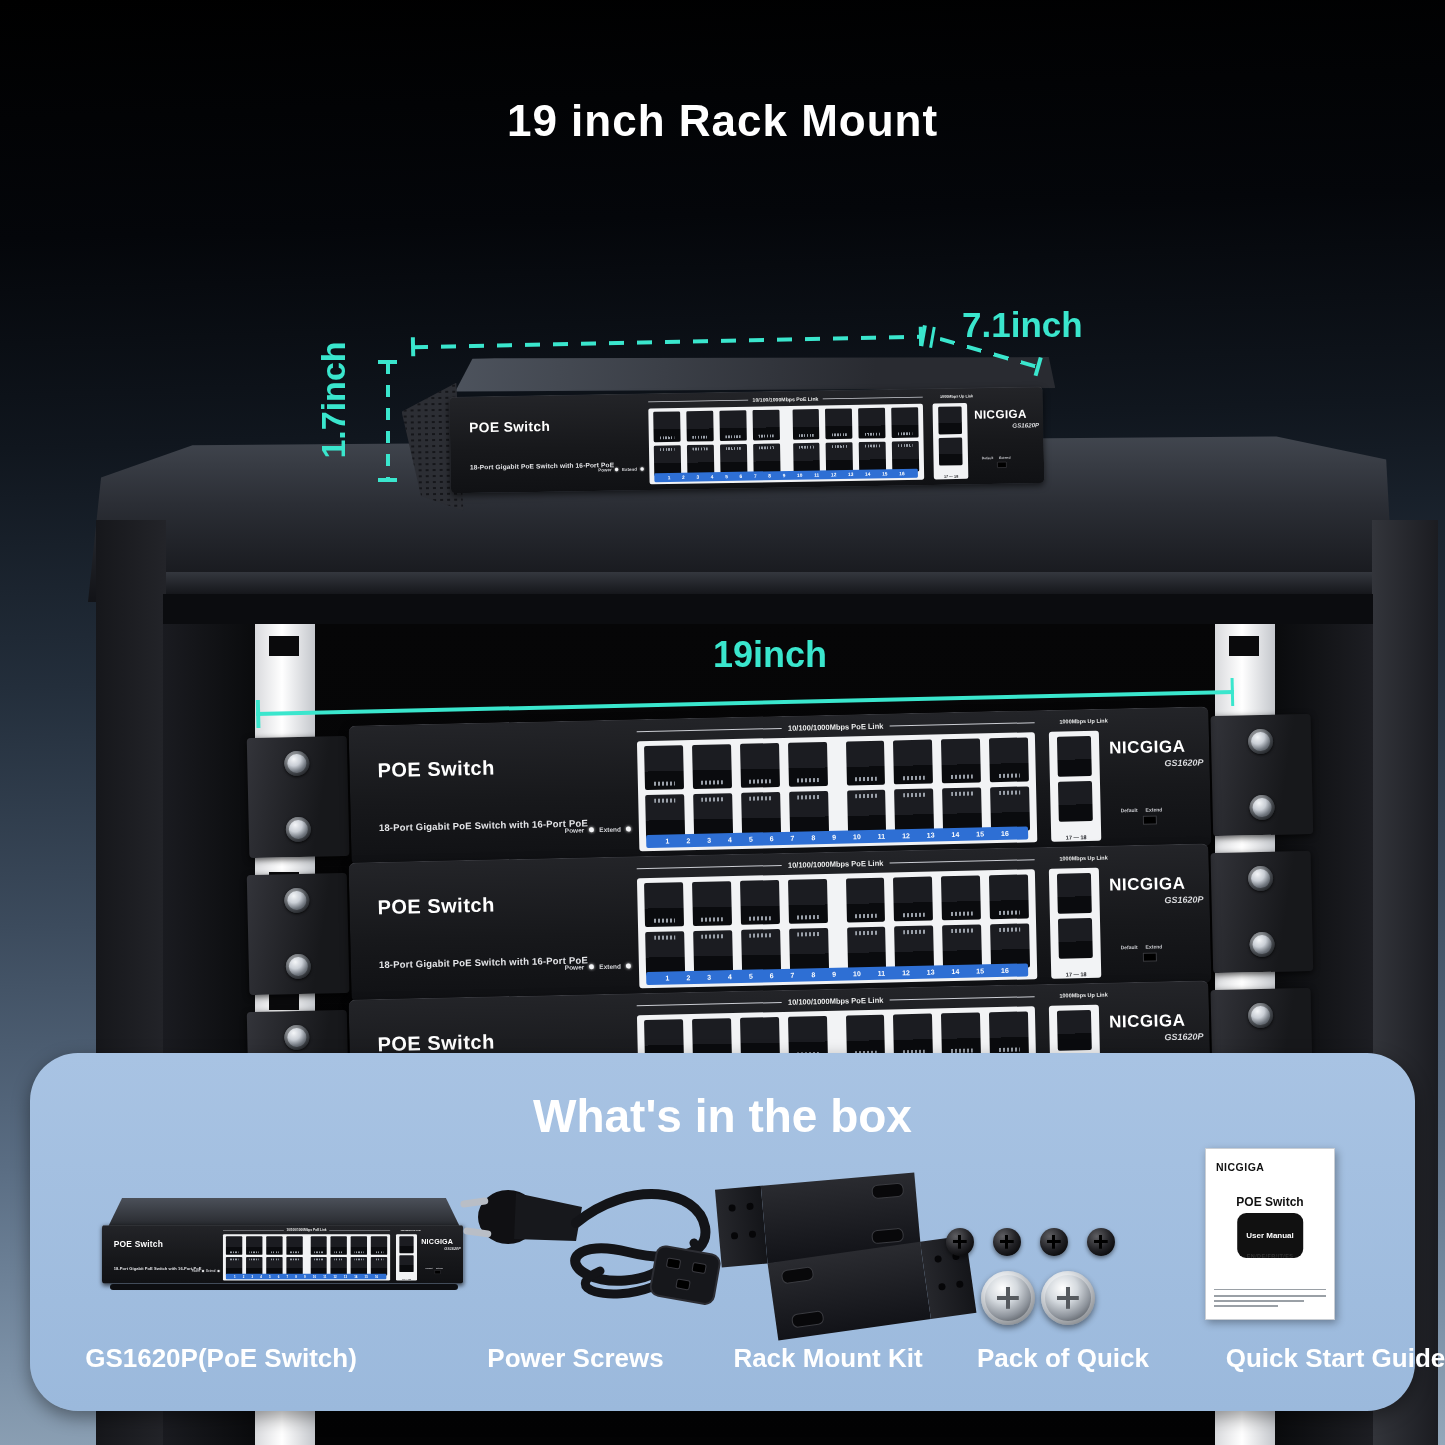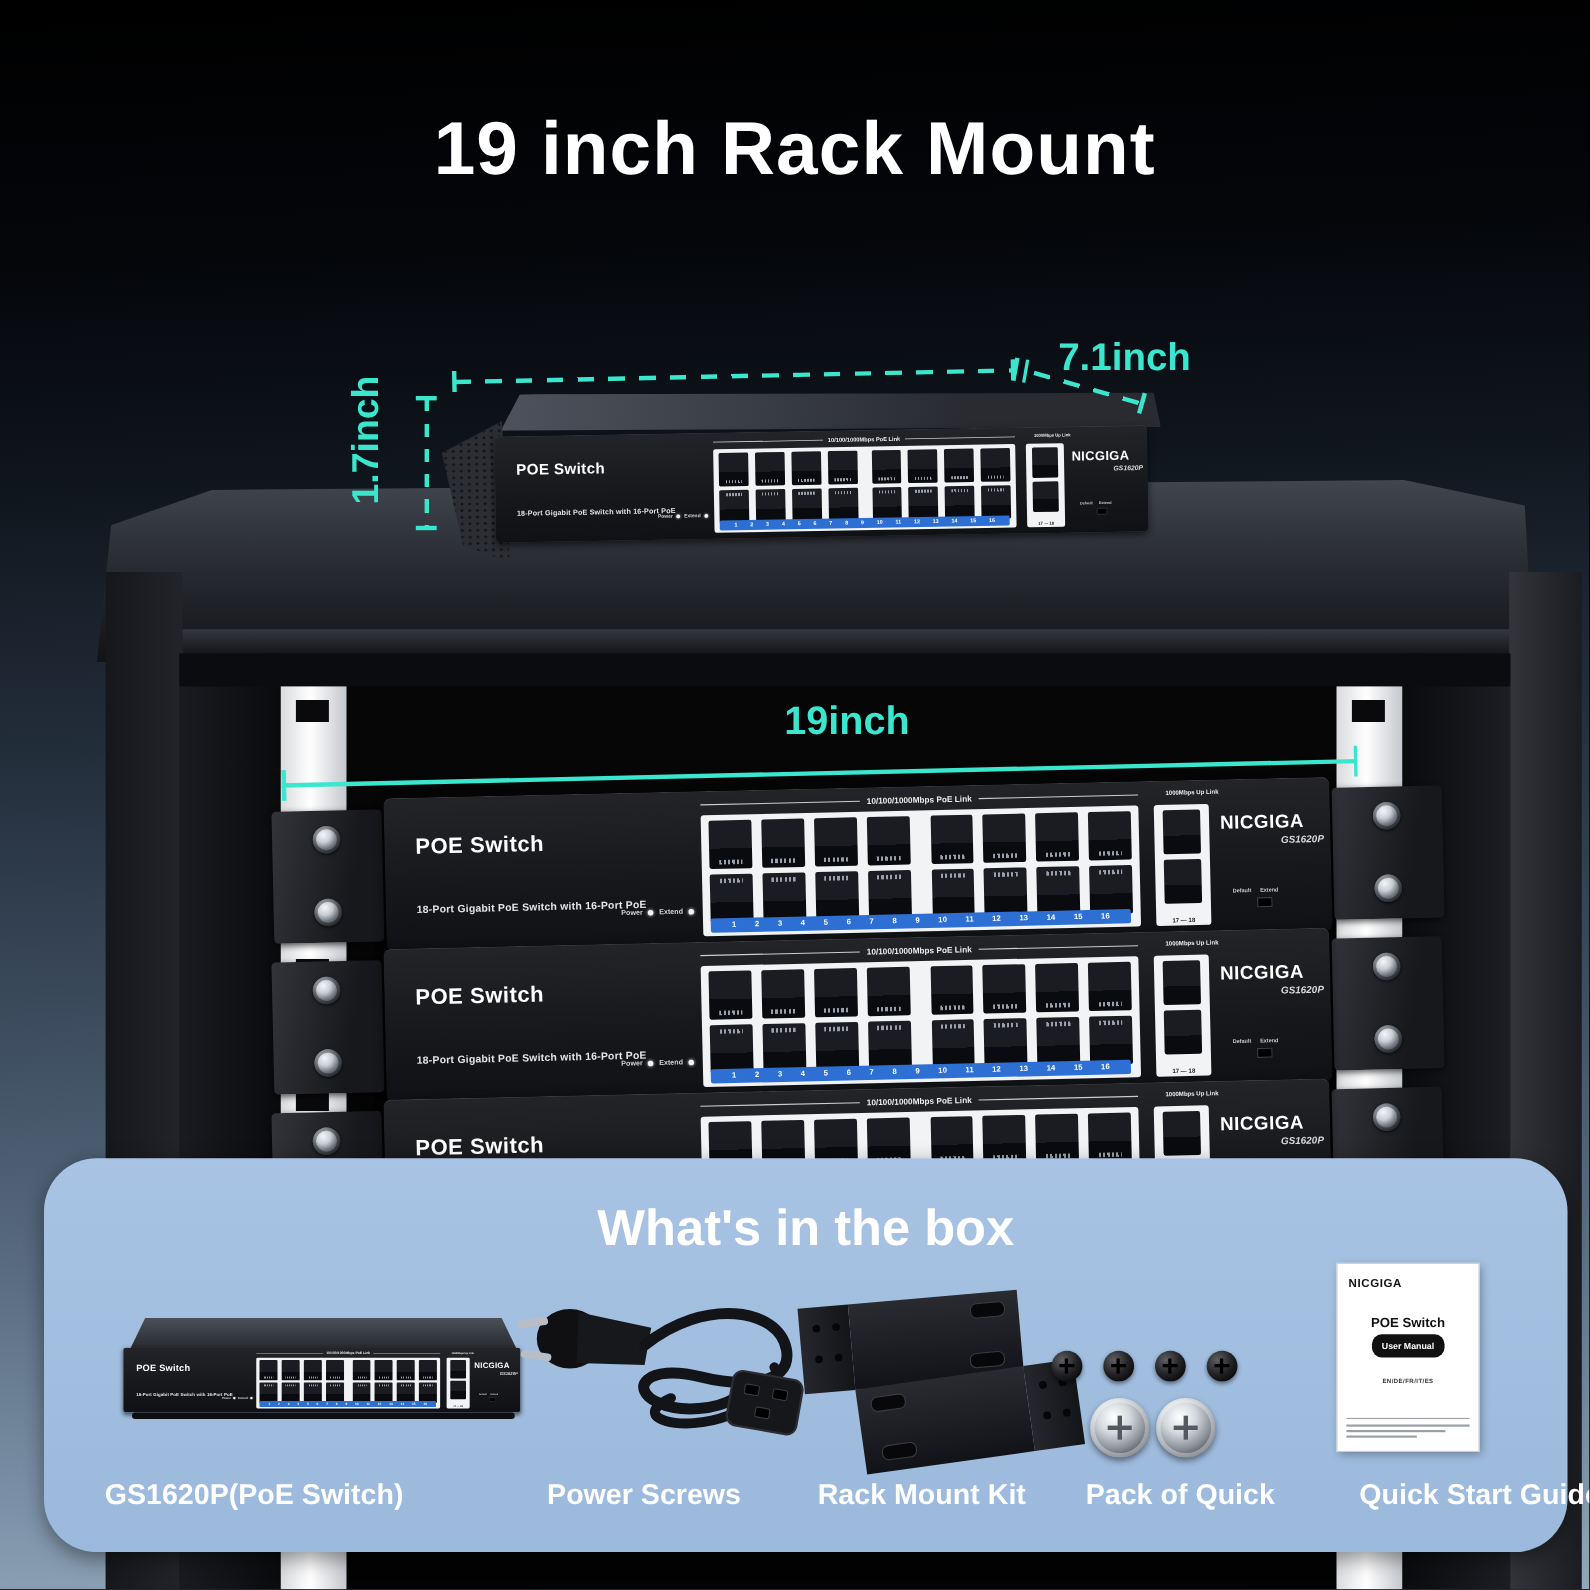--- a/index.html
+++ b/index.html
@@ -1,21 +1,21 @@
 <!DOCTYPE html>
 <html style="--ac: #3ae6cd;"><head>
 <meta charset="utf-8">
 <style>
   html,body{margin:0;padding:0;background:#000;}
   .stage{position:relative;width:1445px;height:1445px;overflow:hidden;
          font-family:"Liberation Sans",sans-serif;
          background:linear-gradient(178deg,#000 0%,#04060a 16%,#10161e 30%,#232e3b 46%,#3c4b5d 62%,#5a6d83 78%,#7d92a8 92%,#93a7ba 100%);}
   
   .title{position:absolute;left:0;right:0;top:96px;text-align:center;color:#fff;
-         font-size:68px;font-weight:700;letter-spacing:1px;}
+         font-size:44px;font-weight:700;letter-spacing:1px;}
   
   .deck{position:absolute;left:88px;top:424px;width:1306px;height:178px;
         clip-path:polygon(1% 30%,8% 12%,91% 7%,99.4% 20%,100% 100%,0 100%);
         background:linear-gradient(180deg,#454a53 0%,#2b2e35 45%,#121317 100%);}
   .deck-lip{position:absolute;left:148px;top:572px;width:1244px;height:30px;border-radius:4px;
         background:linear-gradient(#34373e,#0a0b0e);}
   .wall-l{position:absolute;left:96px;top:520px;width:70px;height:925px;background:linear-gradient(90deg,#16171b,#232429);}
   .wall-r{position:absolute;left:1372px;top:520px;width:66px;height:925px;background:linear-gradient(90deg,#33353b,#1b1c21);}
   .frame-l{position:absolute;left:163px;top:594px;width:92px;height:851px;background:linear-gradient(90deg,#1a1b20,#0a0b0d);}
   .frame-r{position:absolute;left:1275px;top:594px;width:98px;height:851px;background:linear-gradient(90deg,#0a0b0d,#1d1e23);}
@@ -97,21 +97,21 @@
   .d71-line{left:938px;top:351px;width:102px;transform:rotate(16deg);}
   .d71-line::after{content:"";position:absolute;right:-2px;top:-8px;width:4px;height:19px;background:var(--ac);}
   .d17-line{left:386px;top:362px;height:118px;}
   .d17-line::before,.d17-line::after{content:"";position:absolute;left:-8px;width:19px;height:4px;background:var(--ac);}
   .d17-line::before{top:-2px}.d17-line::after{bottom:-2px}
   .line19{position:absolute;left:256px;top:701px;width:978px;height:3.5px;background:var(--ac);transform:rotate(-1.3deg);}
   .line19 .cap{position:absolute;width:3.5px;height:28px;top:-12px;background:var(--ac);}
   .line19 .cl{left:0}.line19 .cr{right:0}
   
   .box-panel{position:absolute;left:30px;top:1053px;width:1385px;height:358px;border-radius:48px;
-       background:linear-gradient(180deg,#a8c3e3,#9bb9dc);box-shadow:0 6px 18px #0006;margin-left:10px;}
+       background:linear-gradient(180deg,#a8c3e3,#9bb9dc);box-shadow:0 6px 18px #0006;}
   .box-head{position:absolute;left:0;right:0;top:36px;text-align:center;color:#fff;font-size:46px;font-weight:600;}
   .item-label{position:absolute;top:290px;text-align:center;color:#fff;font-size:26px;font-weight:700;}
   .lab1{left:36px;width:310px}.lab2{left:418px;width:255px}.lab3{left:678px;width:240px}
   .lab4{left:908px;width:250px}.lab5{left:1158px;width:295px}
   
   .bx-top{position:absolute;left:78px;top:145px;width:352px;height:29px;
        clip-path:polygon(4% 0,96% 0,100% 100%,0 100%);background:linear-gradient(#4b5059,#26282d);}
   .bx-base{position:absolute;left:80px;top:231px;width:348px;height:6px;border-radius:3px;background:#0d0e11;}
   
   .bkt{position:absolute;height:78px;}
@@ -132,21 +132,21 @@
        background:radial-gradient(circle at 40% 32%,#ffffff,#d4d9de 30%,#8d939b 58%,#4c5157 80%,#2b2e32);
        box-shadow:0 3px 6px #0007, inset 0 0 0 4px rgba(255,255,255,.35);}
   .ssil::after{content:"";position:absolute;inset:30%;
        background:linear-gradient(#55595e,#55595e) center/100% 20% no-repeat,linear-gradient(#55595e,#55595e) center/20% 100% no-repeat;}
   
   .manual{position:absolute;left:1175px;top:95px;width:128px;height:170px;background:#fff;border:1px solid #c9ced4;
        box-shadow:2px 3px 8px #0005;}
   .man-brand{position:absolute;left:10px;top:12px;font-size:10.5px;font-weight:700;color:#111;letter-spacing:.5px;}
   .man-title{position:absolute;left:0;right:0;top:46px;text-align:center;font-size:12px;font-weight:700;color:#111;}
   .man-badge{position:absolute;left:50%;top:64px;transform:translateX(-50%);background:#111;color:#fff;
-       font-size:8px;font-weight:700;padding:6px 9px;border-radius:9px;white-space:nowrap;}
+       font-size:8px;font-weight:700;padding:18px 9px;border-radius:9px;white-space:nowrap;}
   .man-langs{position:absolute;left:0;right:0;top:104px;text-align:center;font-size:5.5px;font-weight:700;color:#333;letter-spacing:.4px;}
   .man-rule{position:absolute;left:8px;right:8px;top:140px;height:1px;background:#9aa0a6;}
   .man-fp{position:absolute;left:8px;right:8px;height:2px;background:#9aa0a6;}
   .fp1{top:146px}.fp2{top:151px;right:30px}.fp3{top:156px;right:56px}
 </style>
 </head>
 <body>
 
 <div class="stage">
 

